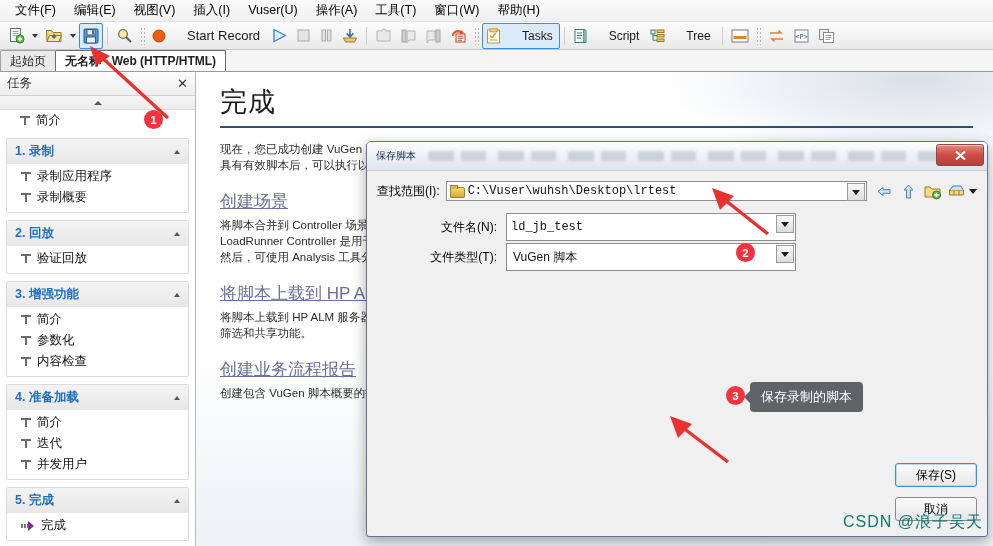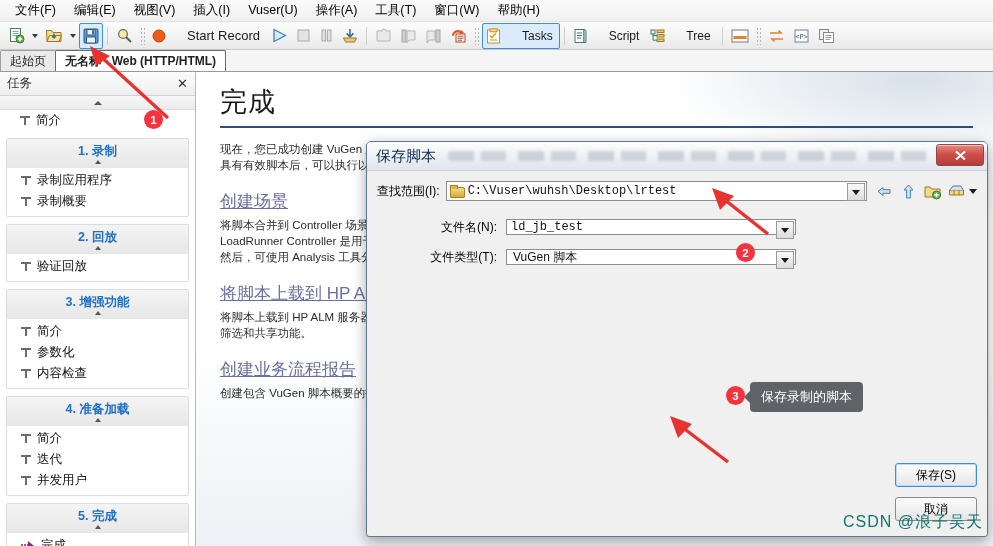--- a/index.html
+++ b/index.html
@@ -84,21 +84,20 @@
             border-right:4px solid transparent;border-bottom:4px solid #555;}
   .tri-up.sm { border-left-width:3px;border-right-width:3px;border-bottom-width:4px; }
 
   .tp-body { padding: 0 6px; }
   .group { margin-top: 7px; border: 1px solid #dcdcdc; border-radius: 2px;
            background:#fff; overflow:hidden; }
   .group-head {
     background: linear-gradient(#f4f4f4,#e7e7e7); padding: 4px 8px;
     display: flex; align-items: center; justify-content: space-between;
     cursor: default;
-    flex-direction: column;
   }
   .group-title { font-size: 12.5px; font-weight: bold; color: #1f6fc4; }
   .group-items { padding: 2px 0 4px 0; }
   .tp-item {
     display: flex; align-items: center; gap: 6px;
     font-size: 12.5px; color: #111; padding: 2px 0 2px 14px; cursor: default;
   }
   .pin-icon { width: 10px; height: 11px; position: relative; flex: none; }
   .pin-icon::before { content:""; position:absolute; left:0; top:1px; width:10px;
      height:2px; background:#6b6b6b; }
@@ -142,21 +141,21 @@
     box-shadow: 0 4px 14px rgba(0,0,0,.35);
     box-sizing: border-box;
   }
   .dlg-titlebar {
     height: 28px; position: relative;
     background: linear-gradient(#fdfdfd, #eaeef3 65%, #dfe5ec);
     border-radius: 4px 4px 0 0;
     border-bottom: 1px solid #c8cfd8;
     display:flex; align-items:center;
   }
-  .dlg-title { font-size: 15px; color: #0c2a50; padding-left: 9px; }
+  .dlg-title { font-size: 10px; color: #0c2a50; padding-left: 9px; }
   .dlg-title-blur {
     flex: 1; margin-left: 12px; height: 10px; border-radius: 3px;
     background: repeating-linear-gradient(to right,
        rgba(160,170,185,.55) 0 26px, rgba(255,255,255,0) 26px 33px,
        rgba(160,170,185,.5) 33px 58px, rgba(255,255,255,0) 58px 70px);
     filter: blur(1.6px); opacity:.85;
   }
   .dlg-close {
     position: absolute; right: 3px; top: 2px; width: 46px; height: 20px;
     border: 1px solid #8a4b47; border-radius: 3px;
@@ -225,21 +224,21 @@
   }
   .file-list {
     flex: 1; margin-left: 8px; background: #fff; border: 1px solid #8d8d8d;
     box-sizing: border-box;
   }
 
   .dlg-fields { margin-top: 14px; }
   .fld-row { display: flex; align-items: center; height: 22px; margin-bottom: 8px; }
   .fld-label { width: 120px; text-align: right; padding-right: 9px; font-size: 12px; color:#000; }
   .fld-combo {
-    width: 290px; height: 16px; background: #fff; border: 1px solid #8d8d8d;
+    width: 290px; height: 28px; background: #fff; border: 1px solid #8d8d8d;
     position: relative; display:flex; align-items:center; box-sizing: border-box;
   }
   .fld-combo .val {
     font-size: 12px; color:#111; padding-left: 4px;
     font-family: "Liberation Mono","DejaVu Sans Mono",monospace;
   }
   .fld-combo .val.cjk { font-family: "Liberation Sans", sans-serif; padding-left: 6px; }
   .dlg-buttons { position: absolute; right: 10px; top: 292px; }
   .dlg-btn {
     width: 80px; height: 22px; font-size: 12px; color: #000;

